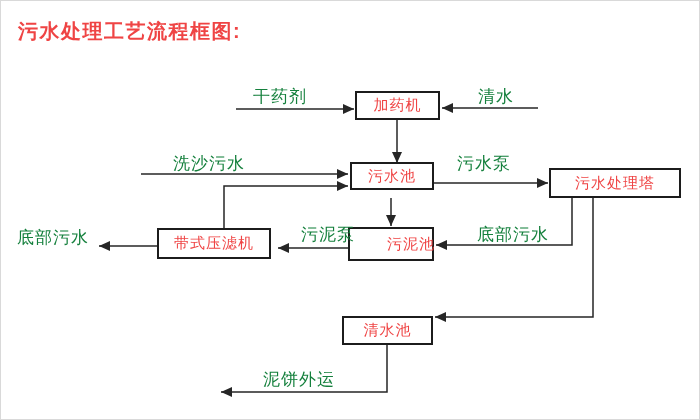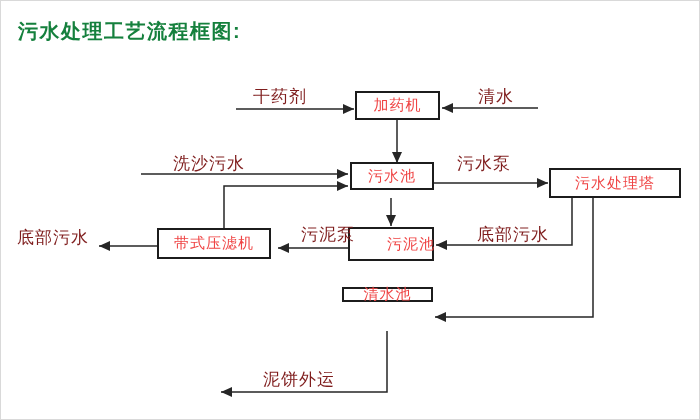--- a/index.html
+++ b/index.html
@@ -4,32 +4,32 @@
 <style>
   * { margin:0; padding:0; box-sizing:border-box; }
   html,body { background:#ffffff; }
   .canvas {
     position:relative; width:700px; height:420px; background:#ffffff;
     font-family:"Liberation Sans","DejaVu Sans",sans-serif; color:#111;
     overflow:hidden; border:1px solid #d9d9d9;
   }
   .title {
     position:absolute; left:17px; top:17px;
-    font-size:20px; font-weight:bold; letter-spacing:1.5px; color:#15803d;
+    font-size:20px; font-weight:bold; letter-spacing:1.5px; color:#ef4444;
     white-space:nowrap;
   }
   .wires { position:absolute; left:0; top:0; }
   .node {
     position:absolute; display:flex; align-items:center; justify-content:center;
     border:2px solid #1c1c1c; background:#ffffff;
     font-size:15px; letter-spacing:1px; color:#ef4444; white-space:nowrap;
   }
   .lbl {
     position:absolute; font-size:17px; letter-spacing:1px;
-    color:#7f1d1d; white-space:nowrap;
+    color:#15803d; white-space:nowrap;
   }
 </style>
 </head>
 <body>
 
 <div class="canvas">
 
   <div class="title">污水处理工艺流程框图:</div>
 
   <svg class="wires" width="700" height="420" viewBox="0 0 700 420">
@@ -52,21 +52,21 @@
       <path d="M592,197 V316 H434" marker-end="url(#arrow)"></path>
       <path d="M386,330 V391 H220" marker-end="url(#arrow)"></path>
     </g>
   </svg>
 
   <div class="node" style="left:354px; top:90px;  width:85px;  height:29px;">加药机</div>
   <div class="node" style="left:349px; top:161px; width:84px;  height:28px;">污水池</div>
   <div class="node" style="left:548px; top:167px; width:132px; height:30px;">污水处理塔</div>
   <div class="node" style="left:347px; top:226px; width:86px;  height:34px;padding-left:40px;">污泥池</div>
   <div class="node" style="left:156px; top:227px; width:114px; height:31px;">带式压滤机</div>
-  <div class="node" style="left:341px; top:286px; width:91px;  height:15px;">清水池</div>
+  <div class="node" style="left:341px; top:315px; width:91px;  height:29px;">清水池</div>
 
   <span class="lbl" style="left:252px; top:84px;">干药剂</span>
   <span class="lbl" style="left:477px; top:84px;">清水</span>
   <span class="lbl" style="left:172px; top:151px;">洗沙污水</span>
   <span class="lbl" style="left:456px; top:151px;">污水泵</span>
   <span class="lbl" style="left:476px; top:222px;">底部污水</span>
   <span class="lbl" style="left:300px; top:222px;">污泥泵</span>
   <span class="lbl" style="left:16px; top:225px;">底部污水</span>
   <span class="lbl" style="left:262px; top:367px;">泥饼外运</span>
 

